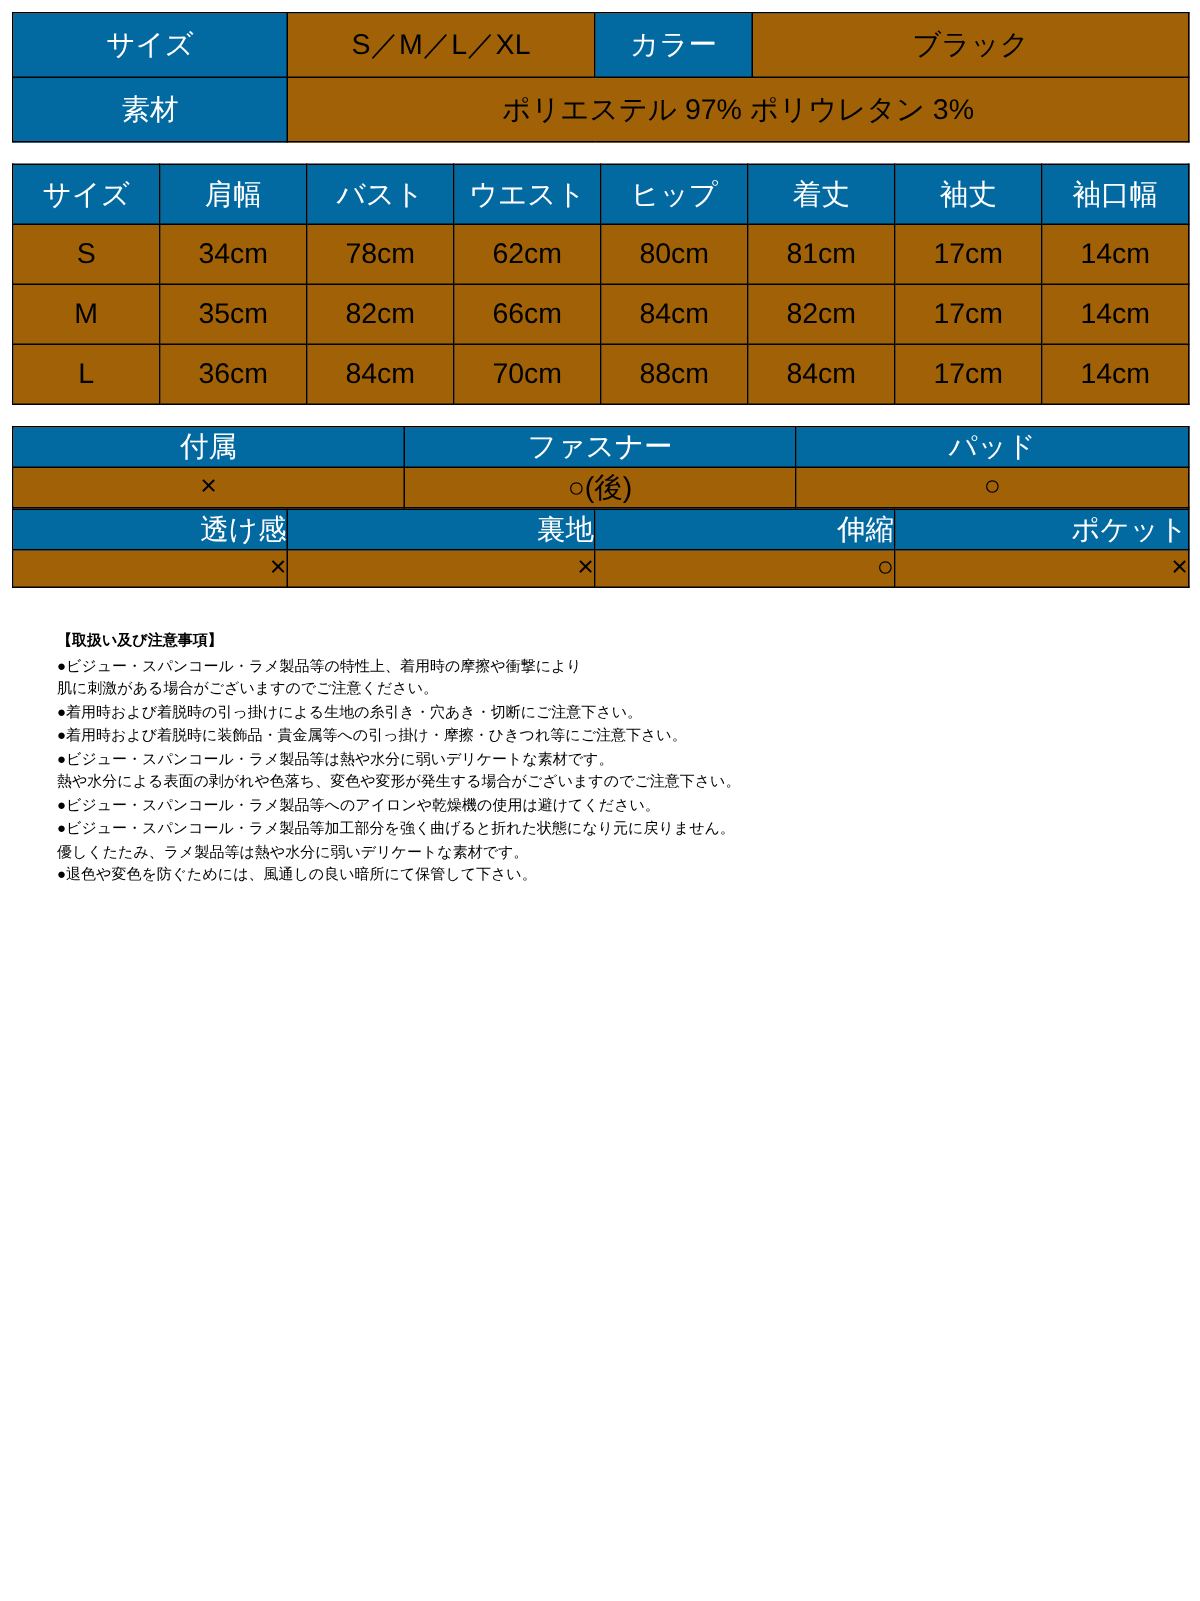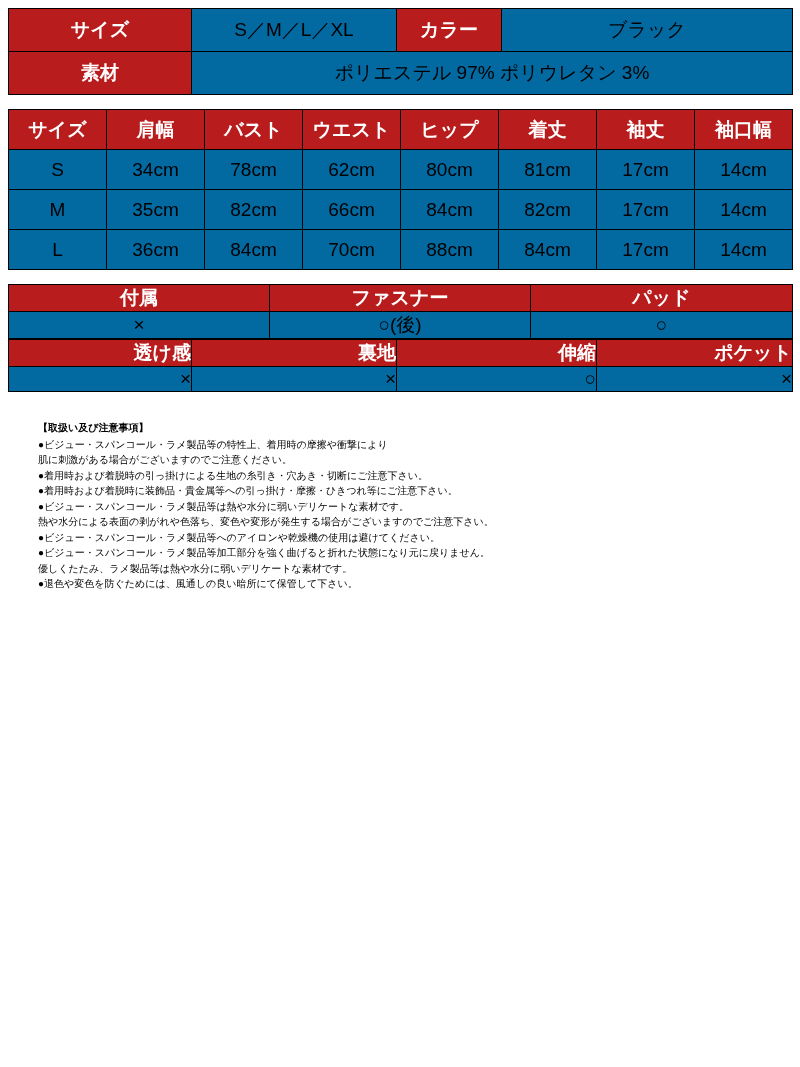--- a/index.html
+++ b/index.html
@@ -31,26 +31,26 @@
     border: 1px solid #000000;
     text-align: center;
     vertical-align: middle;
     font-weight: normal;
     font-size: 19px;
     padding: 0;
     height: 40px;
     box-sizing: border-box;
   }
   .hdr {
-    background: #b91c1c;
+    background: #0369a1;
     color: #ffffff;
-    font-weight: bold;
+    font-weight: normal;
   }
   .cell {
-    background: #0369a1;
+    background: #a16207;
     color: #000000;
   }
 
   
   .spec-table td { height: 43px; font-size: 19px; }
 
   
   .size-table { margin-top: 14px; }
   .size-table td { height: 40px; font-size: 19px; }
   .size-table .hdr { font-size: 19px; }

